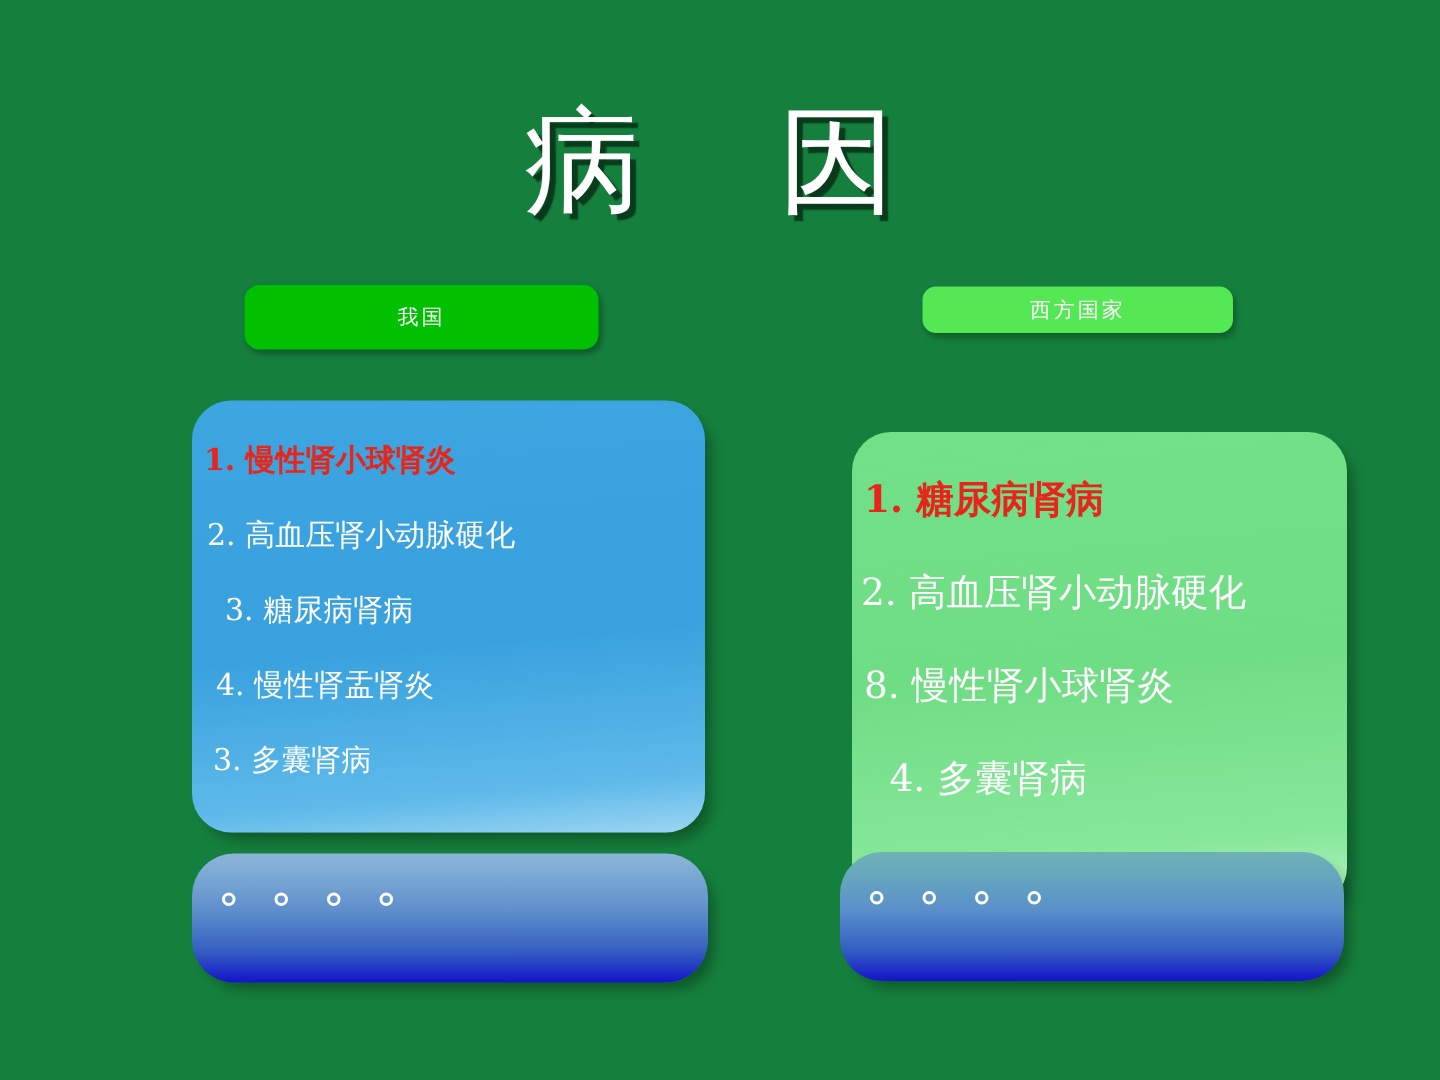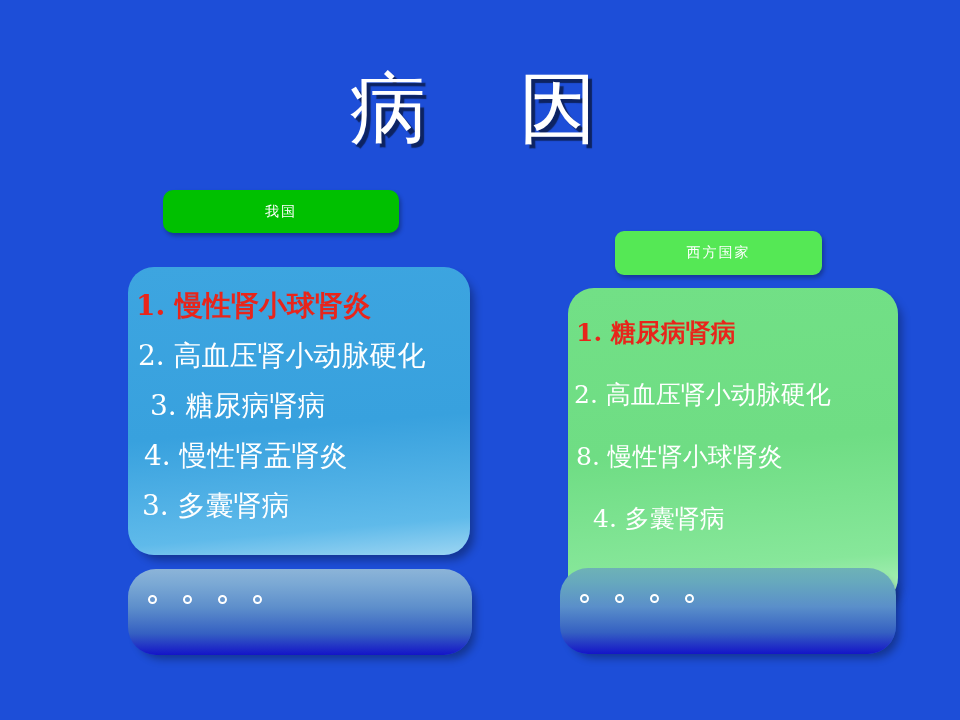--- a/index.html
+++ b/index.html
@@ -10,21 +10,21 @@
     width: 960px;
     height: 720px;
     overflow: hidden;
     background: #1e6460;
     font-family: "DejaVu Sans", "Liberation Sans", sans-serif;
   }
   #slide {
     position: relative;
     width: 960px;
     height: 720px;
-    background: #1d4ed8;
+    background: #15803d;
     text-decoration: underline;
   }
 
   
   #slide-title {
     position: absolute;
     left: 0;
     top: 58px;
     width: 960px;
     text-align: center;
@@ -56,25 +56,24 @@
     width: 236px;
     height: 43px;
     border-radius: 10px;
     background: #00c000;
     box-shadow: 2px 3px 4px rgba(0,0,0,0.30);
   }
   #pill-western {
     left: 615px;
     top: 191px;
     width: 207px;
-    height: 44px;
+    height: 31px;
     border-radius: 9px;
     background: #55e855;
     box-shadow: 2px 3px 4px rgba(0,0,0,0.28);
-    margin-top: 40px;
   }
 
   
   .list-panel {
     position: absolute;
     box-sizing: border-box;
     border-radius: 26px;
     padding: 14px 0 10px 0;
   }
   #panel-domestic {
@@ -98,21 +97,21 @@
     font-family: "DejaVu Serif", "Liberation Serif", serif;
     color: #ffffff;
     white-space: nowrap;
   }
   .list-item.highlight {
     color: #e8251b;
     font-weight: bold;
   }
 
   #panel-domestic .list-item {
-    font-size: 28px;
+    font-size: 20px;
     line-height: 50px;
     padding-left: 10px;
   }
   #panel-domestic .list-item:nth-child(1) { padding-left: 8px; }
   #panel-domestic .list-item:nth-child(2) { padding-left: 10px; }
   #panel-domestic .list-item:nth-child(3) { padding-left: 22px; }
   #panel-domestic .list-item:nth-child(4) { padding-left: 16px; }
   #panel-domestic .list-item:nth-child(5) { padding-left: 14px; }
 
   #panel-western .list-item {

